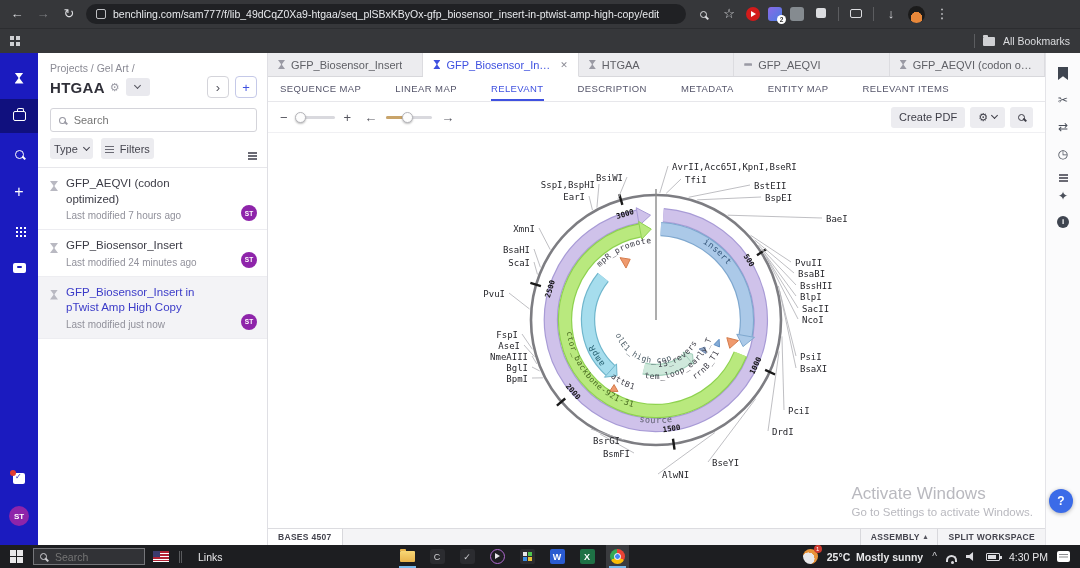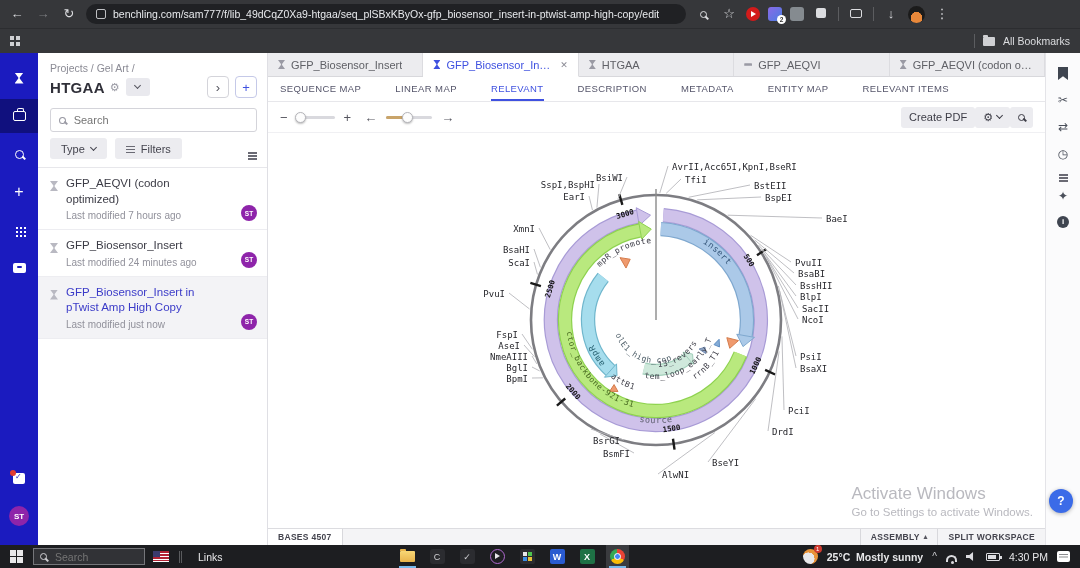--- a/index.html
+++ b/index.html
@@ -56,21 +56,21 @@
   .prow{display:flex;align-items:center;margin-top:2px;}
   .ptitle{font-size:15px;color:#2f2f38;font-weight:bold;letter-spacing:.3px;}
   .pgear{color:#9a9aa4;font-size:11px;margin-left:5px;}
   .pdrop{background:#e9e9ee;border-radius:3px;width:24px;height:18px;display:inline-flex;align-items:center;justify-content:center;margin-left:6px;color:#55555f;}
   .chev{width:5px;height:5px;border-right:1.5px solid currentColor;border-bottom:1.5px solid currentColor;transform:rotate(45deg);display:inline-block;margin-top:-3px;}
   .pbtns{margin-left:auto;display:flex;gap:6px;}
   .sqbtn{width:22px;height:22px;border:1px solid #c5c9e8;border-radius:4px;color:#3f51e0;display:flex;align-items:center;justify-content:center;font-size:13px;background:#fff;}
   .searchbox{margin:4px 10px 6px 12px;border:1px solid #d4d4da;border-radius:3px;height:24px;display:flex;align-items:center;padding:0 8px;gap:6px;color:#9a9aa4;}
   .searchbox input{border:none;outline:none;font-size:11px;width:100%;color:#444;font-family:"Liberation Sans",sans-serif;}
   .chiprow{display:flex;align-items:center;gap:8px;padding:0 10px 8px 12px;border-bottom:1px solid #e7e7eb;}
-  .chip{background:#ececf0;border-radius:3px;height:21px;display:inline-flex;align-items:center;gap:6px;padding:0 11px;font-size:11px;color:#44444e;}
+  .chip{background:#ececf0;border-radius:3px;height:21px;display:inline-flex;align-items:center;gap:6px;padding:0 4px;font-size:11px;color:#44444e;}
   .hlines{width:9px;height:1.5px;background:#6a6a74;box-shadow:0 3px #6a6a74,0 6px #6a6a74;display:inline-block;margin-top:-6px;}
   .chiprow .right{margin-left:auto;color:#8a8a94;}
   .plist{overflow:hidden;}
   .pitem{display:flex;padding:8px 10px 8px 12px;border-bottom:1px solid #ededf1;position:relative;}
   .pitem.sel{background:#f3f3f6;}
   .pitem .hgg{color:#b9b9c2;margin:1px 8px 0 0;}
   .pit-title{font-size:11.5px;color:#3c3c46;line-height:1.35;width:148px;}
   .pitem.sel .pit-title{color:#3b3bc8;}
   .pit-sub{font-size:10px;color:#91919b;margin-top:3px;}
   .pit-av{position:absolute;right:10px;bottom:8px;width:16px;height:16px;border-radius:50%;background:#8e24aa;color:#fff;font-size:6.5px;font-weight:bold;display:flex;align-items:center;justify-content:center;}
@@ -85,21 +85,21 @@
   .tlabel{overflow:hidden;text-overflow:ellipsis;}
   .tclose{margin-left:auto;color:#8a8a94;font-size:9px;}
   .sub-tabs{height:25px;display:flex;align-items:center;gap:34px;padding:0 12px;border-bottom:1px solid #e7e7eb;font-size:9.5px;color:#55556a;letter-spacing:.4px;}
   .stab{height:100%;display:flex;align-items:center;border-bottom:2px solid transparent;}
   .stab.active{color:#3f51e0;border-bottom-color:#3f51e0;}
   .map-toolbar{height:31px;display:flex;align-items:center;padding:0 12px;gap:9px;border-bottom:1px solid #f0f0f3;}
   .tbi{color:#55555f;font-size:13px;}
   .slider{position:relative;height:3px;background:#d9d9de;border-radius:2px;width:38px;}
   .slider .fill{position:absolute;left:0;top:0;height:100%;background:#c9a46a;border-radius:2px;}
   .knob{position:absolute;top:-4px;width:11px;height:11px;border-radius:50%;background:#fdfdfd;border:1px solid #b5b5ba;box-shadow:0 1px 2px rgba(0,0,0,.25);}
-  .tb-right{margin-left:auto;display:flex;align-items:center;}
+  .tb-right{margin-left:auto;display:flex;gap:5px;align-items:center;}
   .gbtn{background:#ececf0;border-radius:3px;height:21px;display:inline-flex;align-items:center;gap:4px;padding:0 8px;font-size:11px;color:#3c3c46;}
   .canvas{flex:1;position:relative;background:#fff;}
   .canvas svg{position:absolute;left:0;top:0;}
   .watermark{position:absolute;right:12px;bottom:10px;color:#b9b9bf;text-align:left;}
   .watermark .w1{font-size:17px;}
   .watermark .w2{font-size:11.5px;margin-top:2px;}
   .status-bar{height:17px;background:#f4f4f6;border-top:1px solid #dcdce0;display:flex;align-items:center;font-size:8.5px;color:#44444e;font-weight:bold;letter-spacing:.3px;}
   .sb-chip{padding:0 10px;border-right:1px solid #d8d8dc;height:100%;display:flex;align-items:center;background:#fff;}
   .sb-right{margin-left:auto;display:flex;height:100%;}
   .sb-item{padding:0 10px;border-left:1px solid #d8d8dc;display:flex;align-items:center;gap:4px;}

